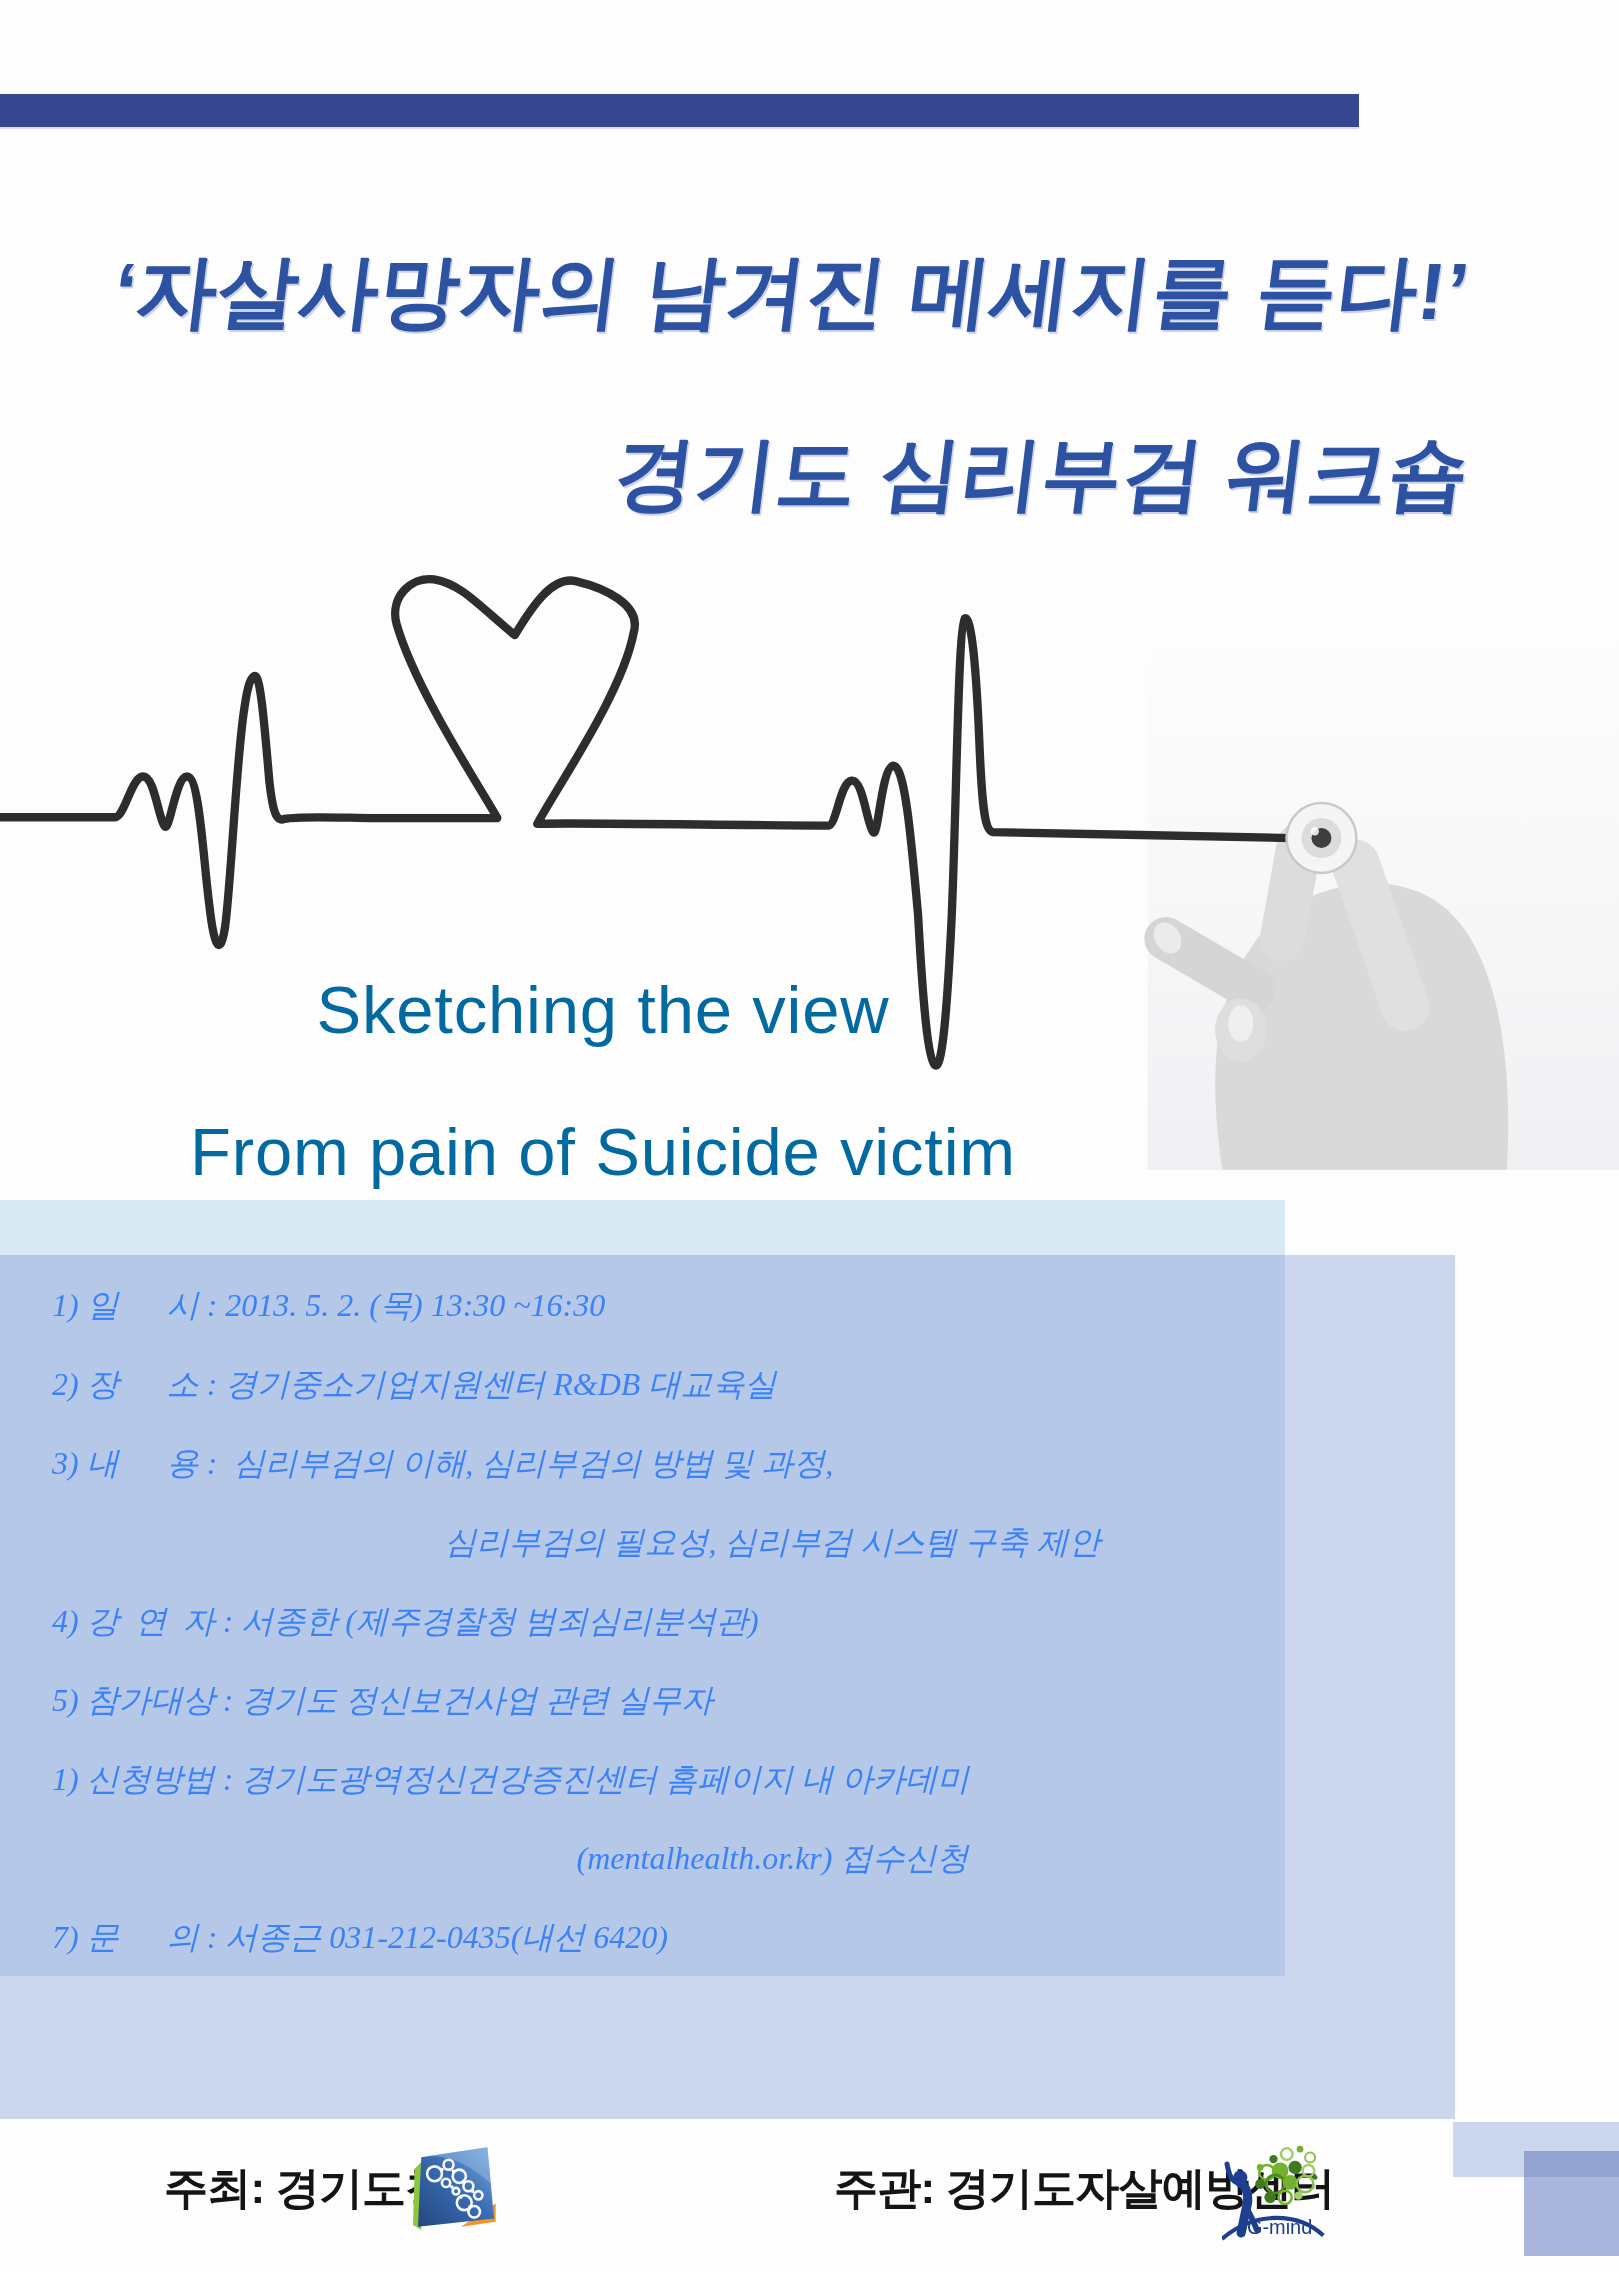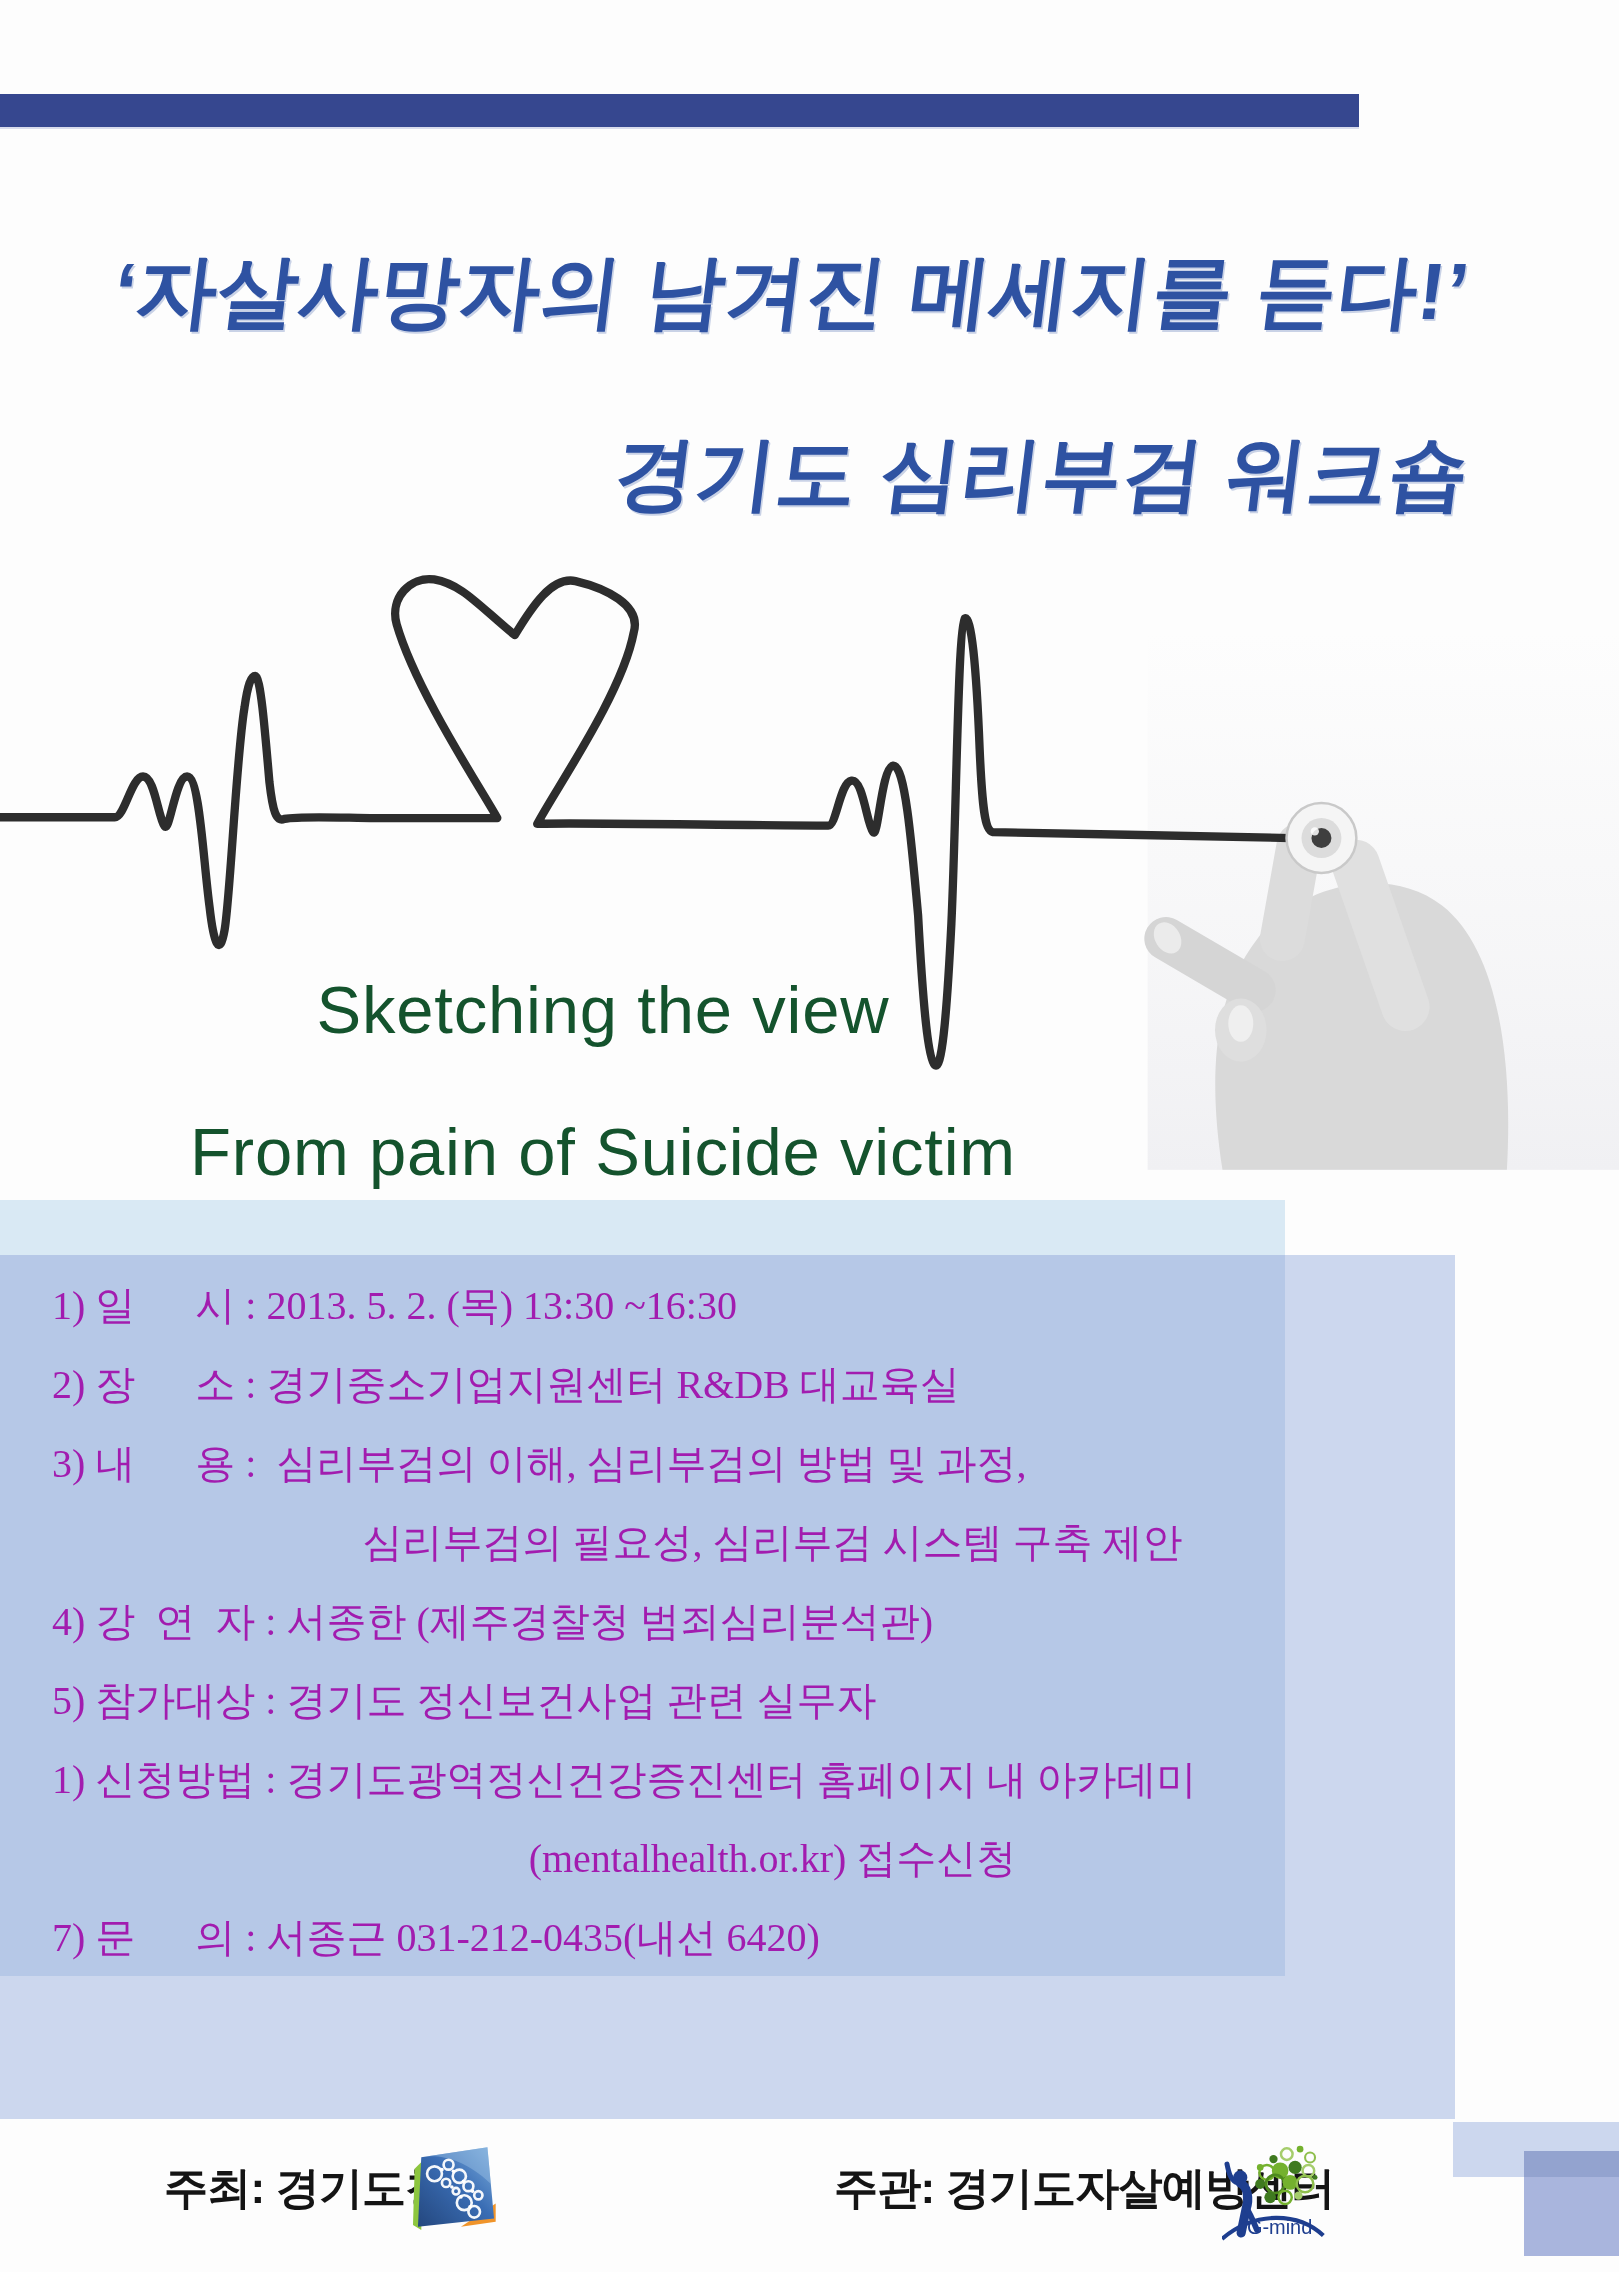--- a/index.html
+++ b/index.html
@@ -23,35 +23,36 @@
   }
   .title-1{top:239px;}
   .title-2{top:421px;}
 
   
   .ekg-svg{left:0; top:541px;}
 
   
   .caption{
     left:0; width:1206px; text-align:center;
-    color:#14532d; font-size:67px; letter-spacing:0.8px; white-space:nowrap;
+    color:#0369a1; font-size:67px; letter-spacing:0.8px; white-space:nowrap;
   }
   .cap-1{top:971px;}
   .cap-2{top:1094px;margin-top:19px;}
 
   
   .band-cyan {left:0; top:1200px; width:1285px; height:55px;  background:#d9e9f4;}
   .body-light{left:0; top:1255px; width:1455px; height:864px;background:#ccd7ee;}
   .body-dark {left:0; top:1255px; width:1285px; height:721px; background:#b6c8e7;}
 
   
   .info-rows{left:52px; top:1266px; width:1231px;}
   .info-row{
-    white-space:pre; line-height:79px; font-size:40px; color:#a21caf;
+    white-space:pre; line-height:79px; font-size:32px; color:#3b82f6;
     font-family:"Liberation Serif", serif;
+    font-style:italic;
   }
   .info-row.indent{padding-left:210px;text-align:center;}
 
   
   .corner-band {left:1453px; top:2122px; width:167px; height:55px; background:#ccd7ee;}
   .corner-dark {left:1524px; top:2151px; width:96px; height:26px; background:#93a3cf;}
   .corner-mid  {left:1524px; top:2177px; width:96px; height:79px; background:#a9b5dd;}
 
   
   .footer-label{

